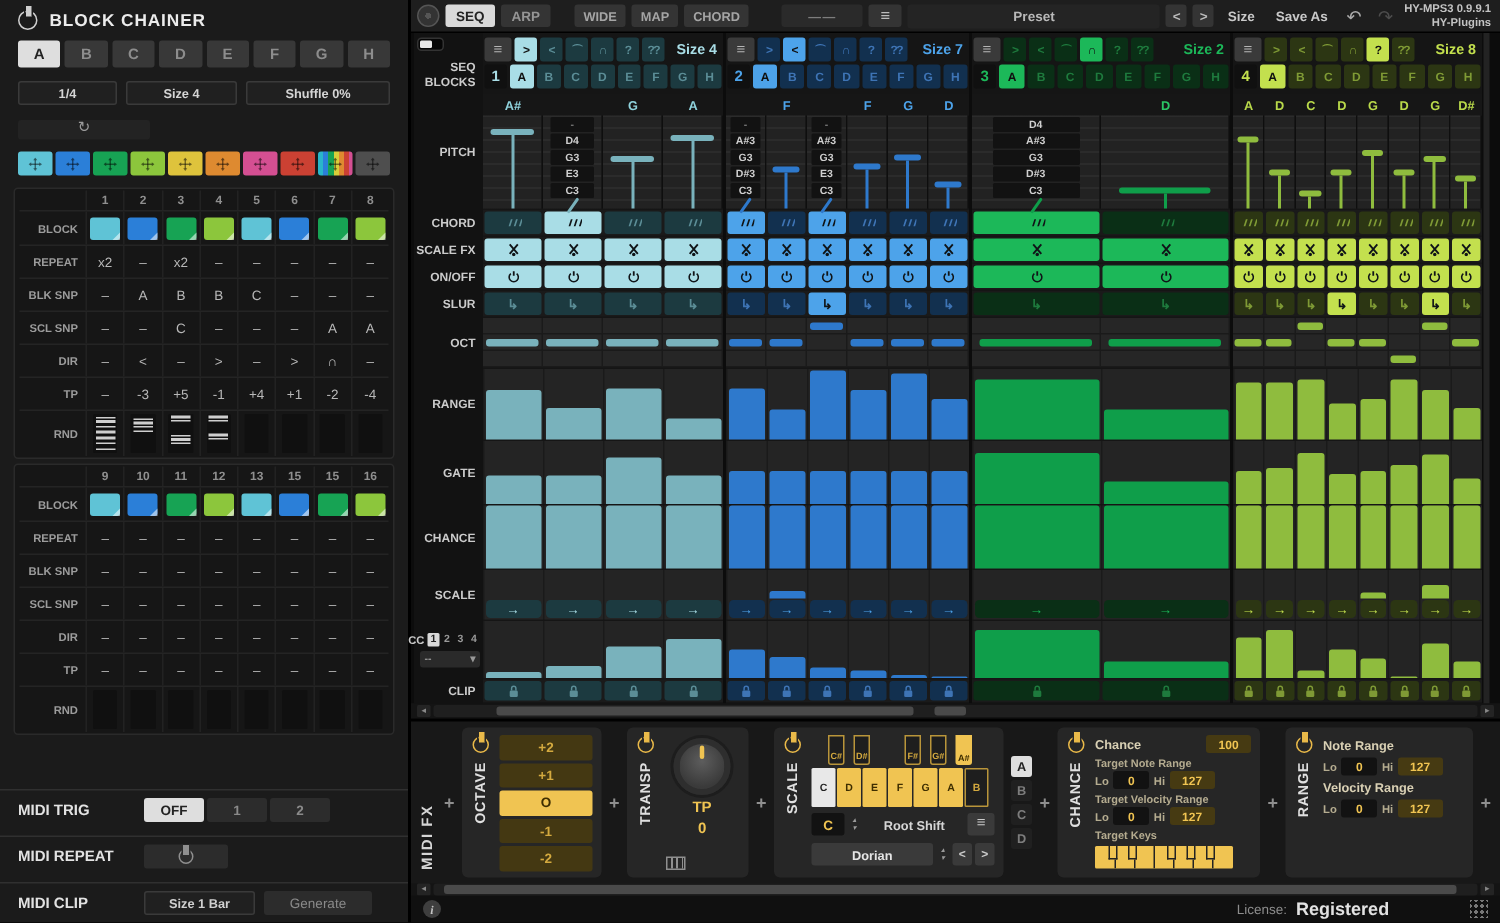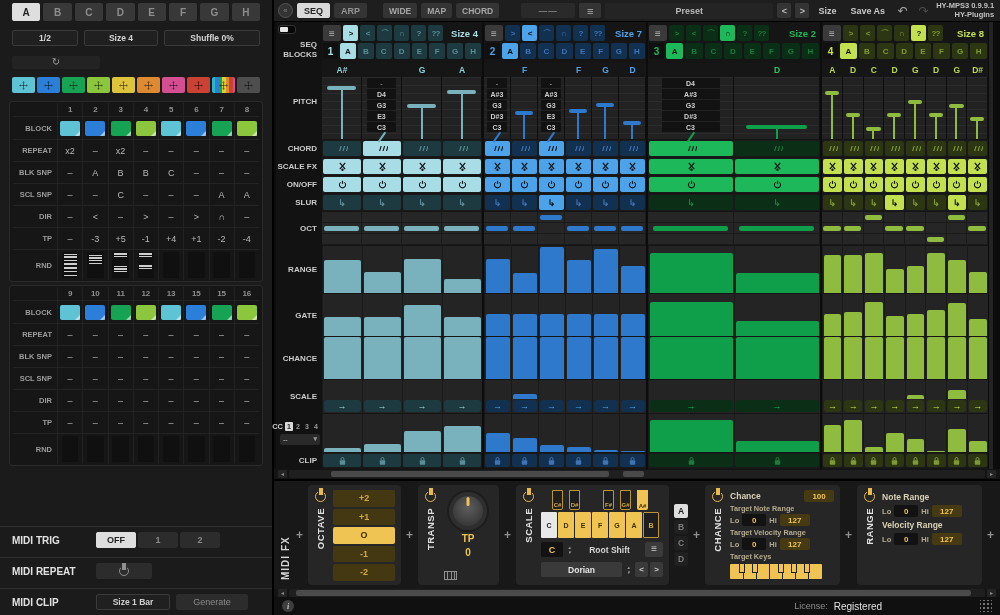--- a/index.html
+++ b/index.html
@@ -165,42 +165,46 @@
 .flh{font-size:7.5px;font-weight:bold;color:#b5ac90;}
 .tkeys{position:relative;width:92px;height:15px;margin-top:2px;background:#f0c452;border-radius:1px;overflow:hidden;}
 .tk-sep{position:absolute;top:0;bottom:0;width:1px;background:#222;}
 .tk-bk{position:absolute;top:0;width:6px;height:9px;background:#f0c452;border:1px solid #222;border-top:none;}
 .range-body{width:100px;display:flex;flex-direction:column;gap:3px;padding-top:4px;}
 
 #fxscroll{height:8px;display:flex;align-items:center;padding:0 4px;background:#141414;gap:2px;}
 #status{height:18px;background:#101010;display:flex;align-items:center;gap:6px;padding:0 8px;}
 .info-i{width:12px;height:12px;border-radius:50%;background:#3e3e3e;color:#c5c5c5;font-size:8px;font-weight:bold;display:flex;align-items:center;justify-content:center;font-family:"Liberation Serif",serif;font-style:italic;}
 .lic-l{margin-left:auto;font-size:9px;color:#8d8d8d;}
-.lic-v{font-size:10px;font-weight:normal;color:#e2e2e2;margin-right:92px;}
+.lic-v{font-size:12px;font-weight:bold;color:#e2e2e2;margin-right:48px;}
 .grip{width:12px;height:12px;background:
  radial-gradient(circle 1.2px,#777 99%,transparent) 2px 2px/4px 4px repeat;}
 </style>
 </head>
 <body>
 
 <div id="app">
 
   <aside id="left">
+    <div class="lp-head">
+      <span class="pwr"></span>
+      <h1>BLOCK CHAINER</h1>
+    </div>
     <div id="blockTabs">
         <button class="btab sel">A</button>
         <button class="btab">B</button>
         <button class="btab">C</button>
         <button class="btab">D</button>
         <button class="btab">E</button>
         <button class="btab">F</button>
         <button class="btab">G</button>
         <button class="btab">H</button>
       </div>
     <div class="lp-params">
-      <button class="pbtn r">1/2</button>
+      <button class="pbtn r">1/4</button>
       <button class="pbtn s">Size 4</button>
       <button class="pbtn sh">Shuffle 0%</button>
     </div>
     <div class="lp-loop">
       <button class="loop-btn">↻</button>
     </div>
     <div id="palette">
         <div class="pal" style="background: rgb(95, 195, 214);">
           <svg viewBox="0 0 12 12">
             <g fill="rgba(0,0,0,.5)">

